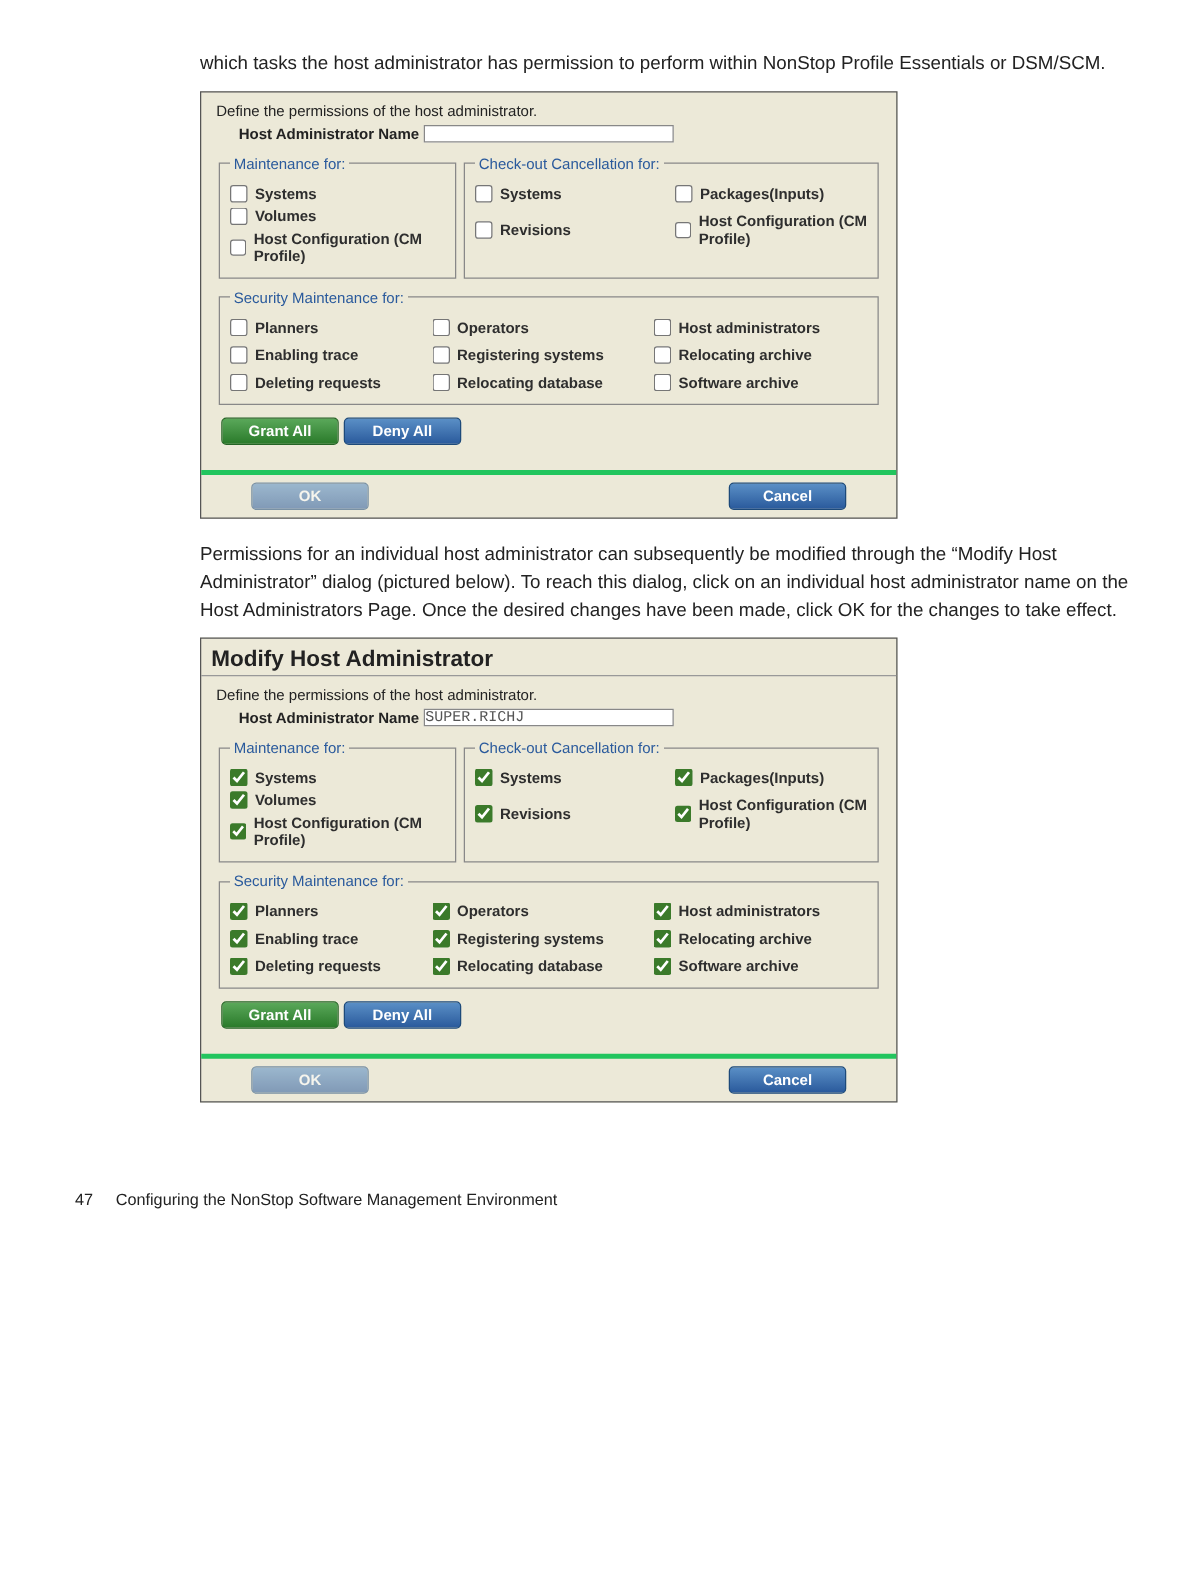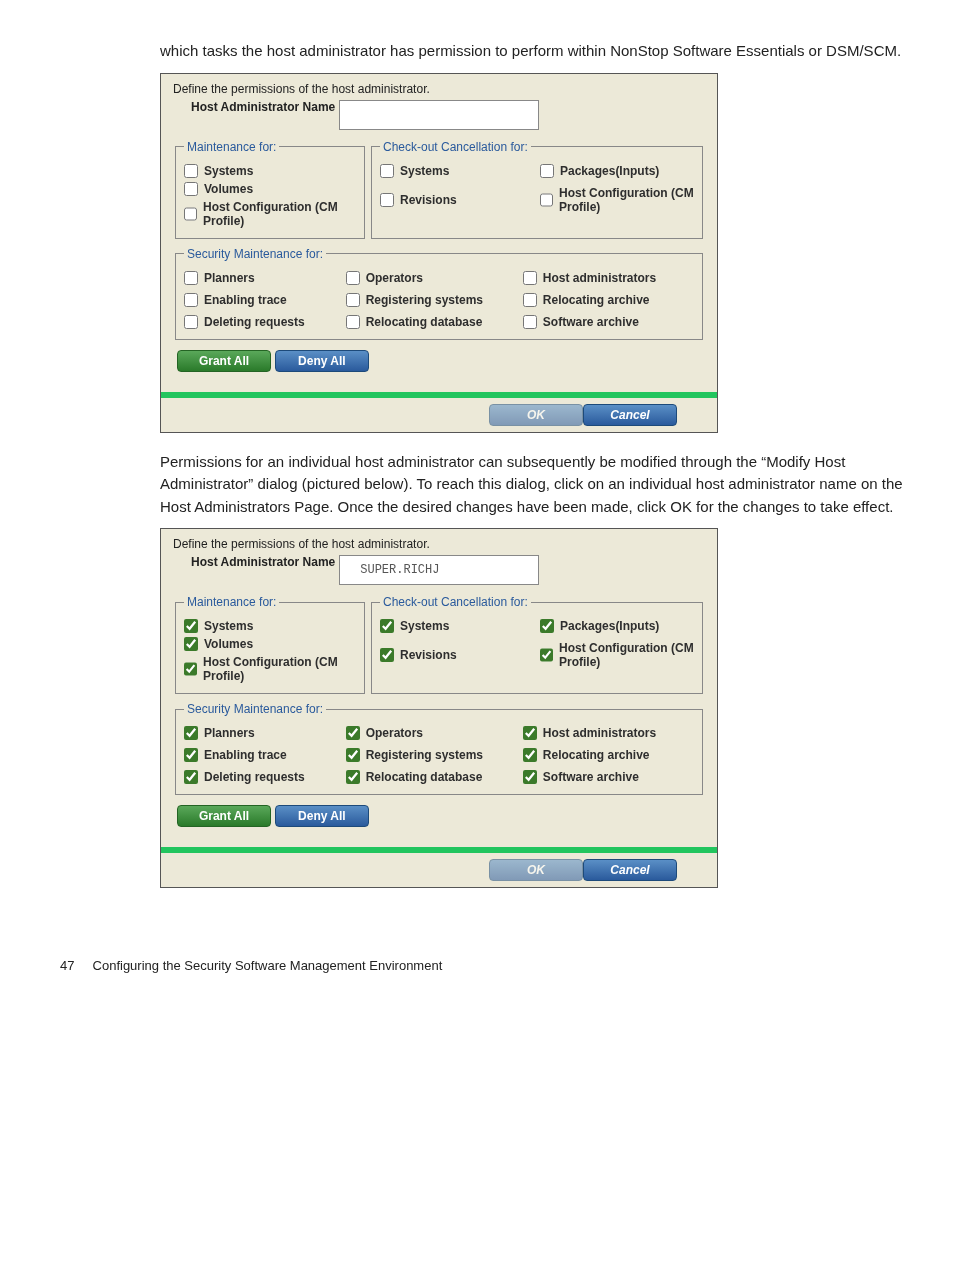--- a/index.html
+++ b/index.html
@@ -47,23 +47,23 @@
   .name-label {
     font-weight: bold;
     font-size: 12px;
     margin-right: 4px;
   }
   .name-input {
     font-family: "Courier New", monospace;
     font-size: 12px;
     background: #fff;
     border: 1px solid #888;
-    padding: 1px 20px;
+    padding: 1px 0;
     width: 200px;
-    height: 30px;
+    height: 14px;
     box-sizing: border-box;
     color: #555;
   }
   fieldset {
     border: 1px solid #888;
     margin: 0;
     padding: 6px 8px 6px 8px;
     box-sizing: border-box;
   }
   legend {
@@ -104,25 +104,24 @@
   .sec-grid {
     display: grid;
     grid-template-columns: 1fr 1.1fr 1.1fr;
     column-gap: 6px;
   }
   .btn-row {
     margin: 10px 0 6px 6px;
   }
   .action-row {
     display: flex;
-    justify-content: flex-end;
+    justify-content: space-between;
     padding: 6px 40px 6px 40px;
-    border-top: 6px solid #22c55e;
+    border-top: 4px solid #22c55e;
     margin-top: 6px;
-    font-style: italic;
   }
   .btn {
     display: inline-block;
     padding: 3px 18px;
     font-size: 12px;
     font-weight: bold;
     color: #fff;
     border: 1px solid #1d4a7a;
     border-radius: 4px;
     background: linear-gradient(#5a8fc6, #2a5a9c);
@@ -134,21 +133,21 @@
   .footer {
     font-family: "Trebuchet MS", "Lucida Sans", Arial, sans-serif;
     font-size: 13px;
     margin-top: 70px;
     margin-left: 20px;
   }
 </style>
 </head>
 <body>
 
-<p class="body-text">which tasks the host administrator has permission to perform within NonStop Software Essentials or DSM/SCM.</p>
+<p class="body-text">which tasks the host administrator has permission to perform within NonStop Profile Essentials or DSM/SCM.</p>
 
 <div class="dialog">
   <div class="dialog-body">
     <div class="instr">Define the permissions of the host administrator.</div>
     <div class="name-row">
       <span class="name-label">Host Administrator Name</span>
       <input class="name-input" value="" style="">
     </div>
 
     <div class="top-fieldsets">
@@ -240,20 +239,21 @@
   </div>
   <div class="action-row">
     <span class="btn disabled">OK</span>
     <span class="btn">Cancel</span>
   </div>
 </div>
 
 <p class="body-text">Permissions for an individual host administrator can subsequently be modified through the “Modify Host Administrator” dialog (pictured below). To reach this dialog, click on an individual host administrator name on the Host Administrators Page. Once the desired changes have been made, click OK for the changes to take effect.</p>
 
 <div class="dialog">
+  <div class="dialog-title">Modify Host Administrator</div>
   <div class="dialog-body">
     <div class="instr">Define the permissions of the host administrator.</div>
     <div class="name-row">
       <span class="name-label">Host Administrator Name</span>
       <input class="name-input" value="SUPER.RICHJ" style="">
     </div>
 
     <div class="top-fieldsets">
       <fieldset class="fs-maint">
         <legend>Maintenance for:</legend>
@@ -343,14 +343,14 @@
   </div>
   <div class="action-row">
     <span class="btn disabled">OK</span>
     <span class="btn">Cancel</span>
   </div>
 </div>
 
 <div class="footer">
   <span>47</span>
   &nbsp;&nbsp;&nbsp;
-  <span>Configuring the Security Software Management Environment</span>
+  <span>Configuring the NonStop Software Management Environment</span>
 </div>
 
 </body></html>

